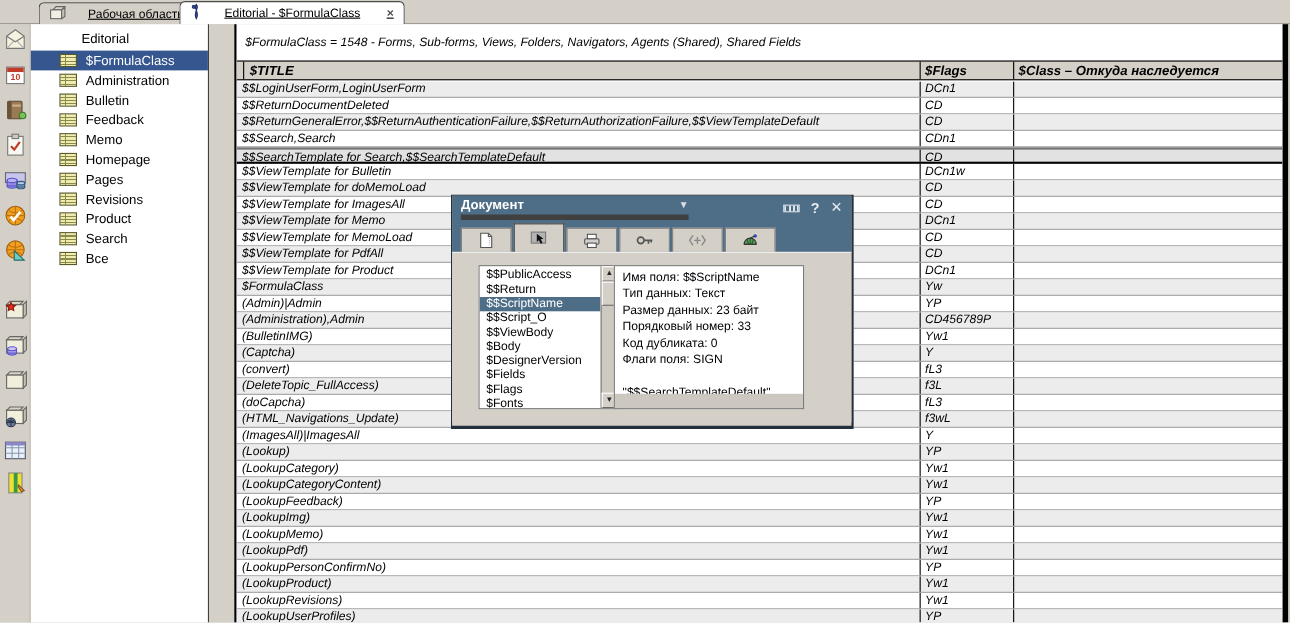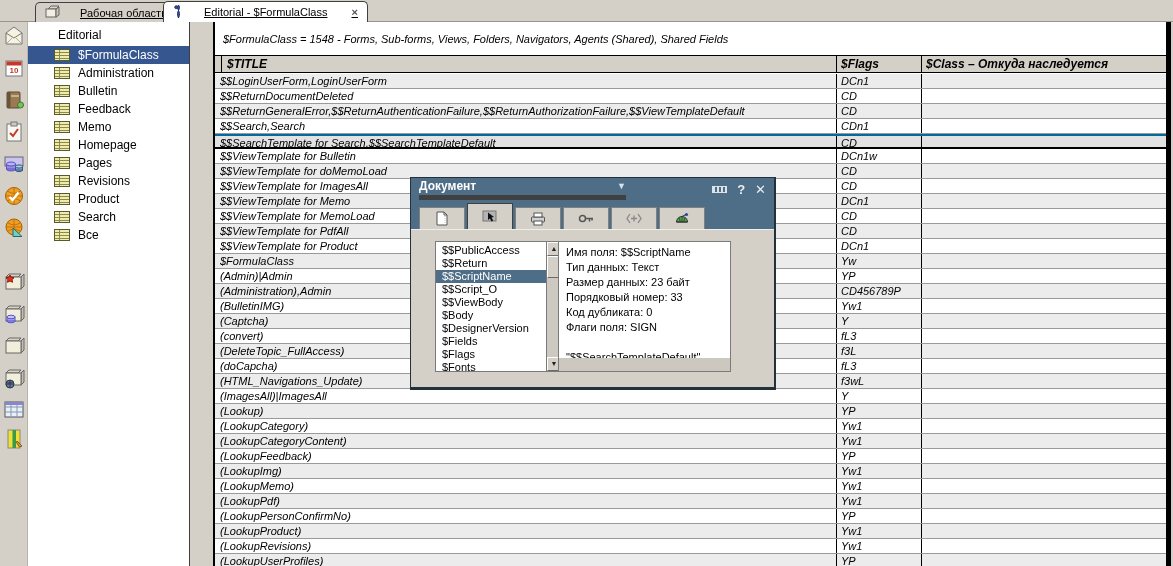--- a/index.html
+++ b/index.html
@@ -14,21 +14,21 @@
   .tabbar { position:absolute; left:0; top:0; width:100%; height:22px; background:#d4d0c8; border-bottom:1px solid #9a968e; }
   .wtab { position:absolute; top:2px; height:20px; display:flex; align-items:center; gap:20px; padding:0 9px;
           background:#d4d0c8; border:1px solid #404040; border-bottom:none; border-radius:5px 5px 0 0; cursor:default;text-decoration:underline; }
   .wtab.selected { background:#fff; top:1px; height:21px; }
   .wtab-close { color:#555; font-weight:bold; margin-left:4px; }
   
   .bookmarkbar { position:absolute; left:0; top:22px; width:28px; height:544px; background:#d4d0c8; border-right:1px solid #b8b4ac; }
   .bicon { position:absolute; left:3px; width:22px; height:22px; }
   
   .navigator { position:absolute; left:28px; top:22px; width:162px; height:544px; background:#fff; border-right:1px solid #404040; font-size:12px; }
-  .nav-header { padding:6px 0 4px 30px; }
+  .nav-header { padding:6px 0 4px 46px; }
   .nav-item { height:18px; display:flex; align-items:center; gap:8px; padding-left:26px; white-space:nowrap; }
   .nav-item.selected { background:#35568e; color:#fff; }
   .view-icon { flex:0 0 auto; width:16px; height:12px; border:1px solid #5a5a28;
     background:
       linear-gradient(to right, rgba(0,0,0,0) 4px, #8a8a4a 4px, #8a8a4a 5px, rgba(0,0,0,0) 5px),
       repeating-linear-gradient(to bottom, #f0ecb0 0 2px, #8a8a4a 2px 3px);
   }
   
   .splitter { position:absolute; left:191px; top:22px; width:22px; height:544px; background:#d4d0c8; }
   
@@ -37,21 +37,21 @@
   .info-line { position:absolute; left:8px; top:11px; white-space:nowrap; }
   .thead { position:absolute; left:0; top:33px; width:100%; height:18px; background:#d4d0c8;
            border-top:1px solid #000; border-bottom:1px solid #000; display:flex; font-weight:bold; font-size:12px; }
   .h-gutter { width:7px; border-right:1px solid #000; }
   .h-title  { width:615px; padding:1px 0 0 5px; border-right:1px solid #000; }
   .h-flags  { width:85px; padding:1px 0 0 4px; border-right:1px solid #000; }
   .h-class  { flex:1; padding:1px 0 0 4px; }
   .rows { position:absolute; left:0; top:52px; width:100%; height:492px; overflow:hidden; }
   .trow { height:15px; display:flex; border-bottom:1px solid #9a9a9a; background:#fff; }
   .trow:nth-of-type(odd) { background:#ececec; }
-  .trow.selected { border-top:2px solid #0369a1; border-bottom:2px solid #000; background:#e2e2e2; }
+  .trow.selected { border-top:2px solid #737373; border-bottom:2px solid #000; background:#e2e2e2; }
   .c-title { width:622px; padding:1px 0 0 5px; border-right:1px solid #000; overflow:hidden; white-space:nowrap; }
   .c-flags { width:85px; padding:1px 0 0 4px; border-right:1px solid #000; overflow:hidden; white-space:nowrap; }
   .c-class { flex:1; }
   
   .dialog { position:absolute; left:410px; top:177px; width:366px; height:213px; background:#d4d0c8;
             border:1px solid #23313d; border-right-width:2px; border-bottom-width:3px; }
   .dlg-titlebar { height:22px; background:#4e6d87; display:flex; align-items:center; padding:0 8px; color:#fff; }
   .dlg-titlegrp { width:207px; display:flex; align-items:center; justify-content:space-between; border-bottom:5px solid #404040; padding-bottom:2px; }
   .dlg-title { font-weight:bold; font-size:12px; }
   .dlg-caret { font-size:9px; color:#d8e0e8; }

